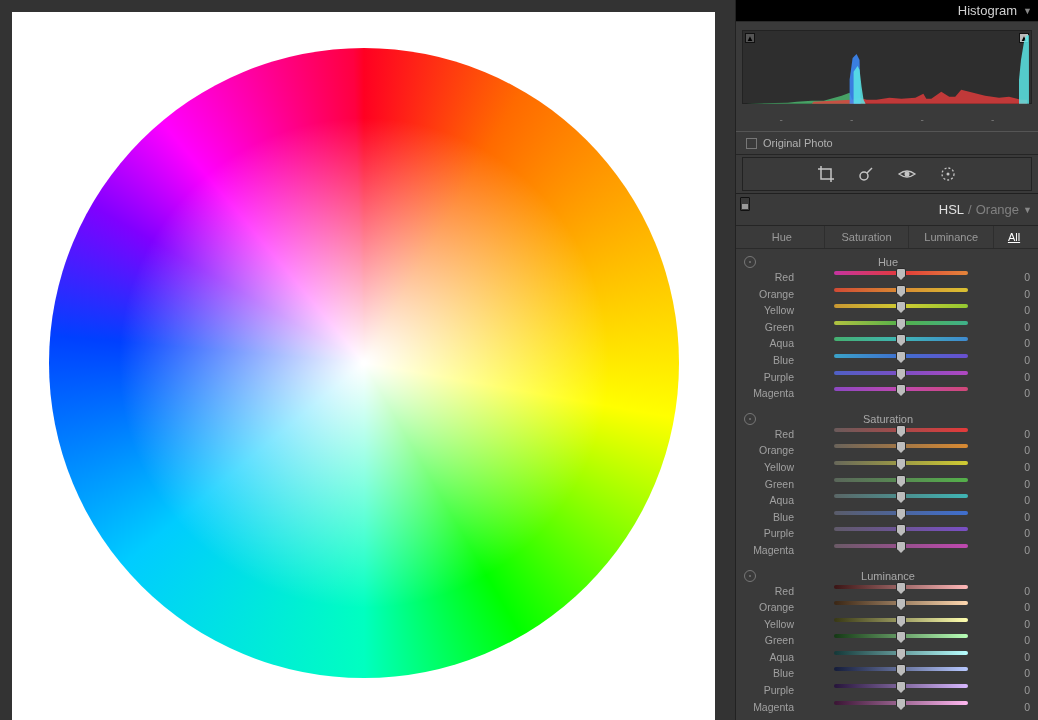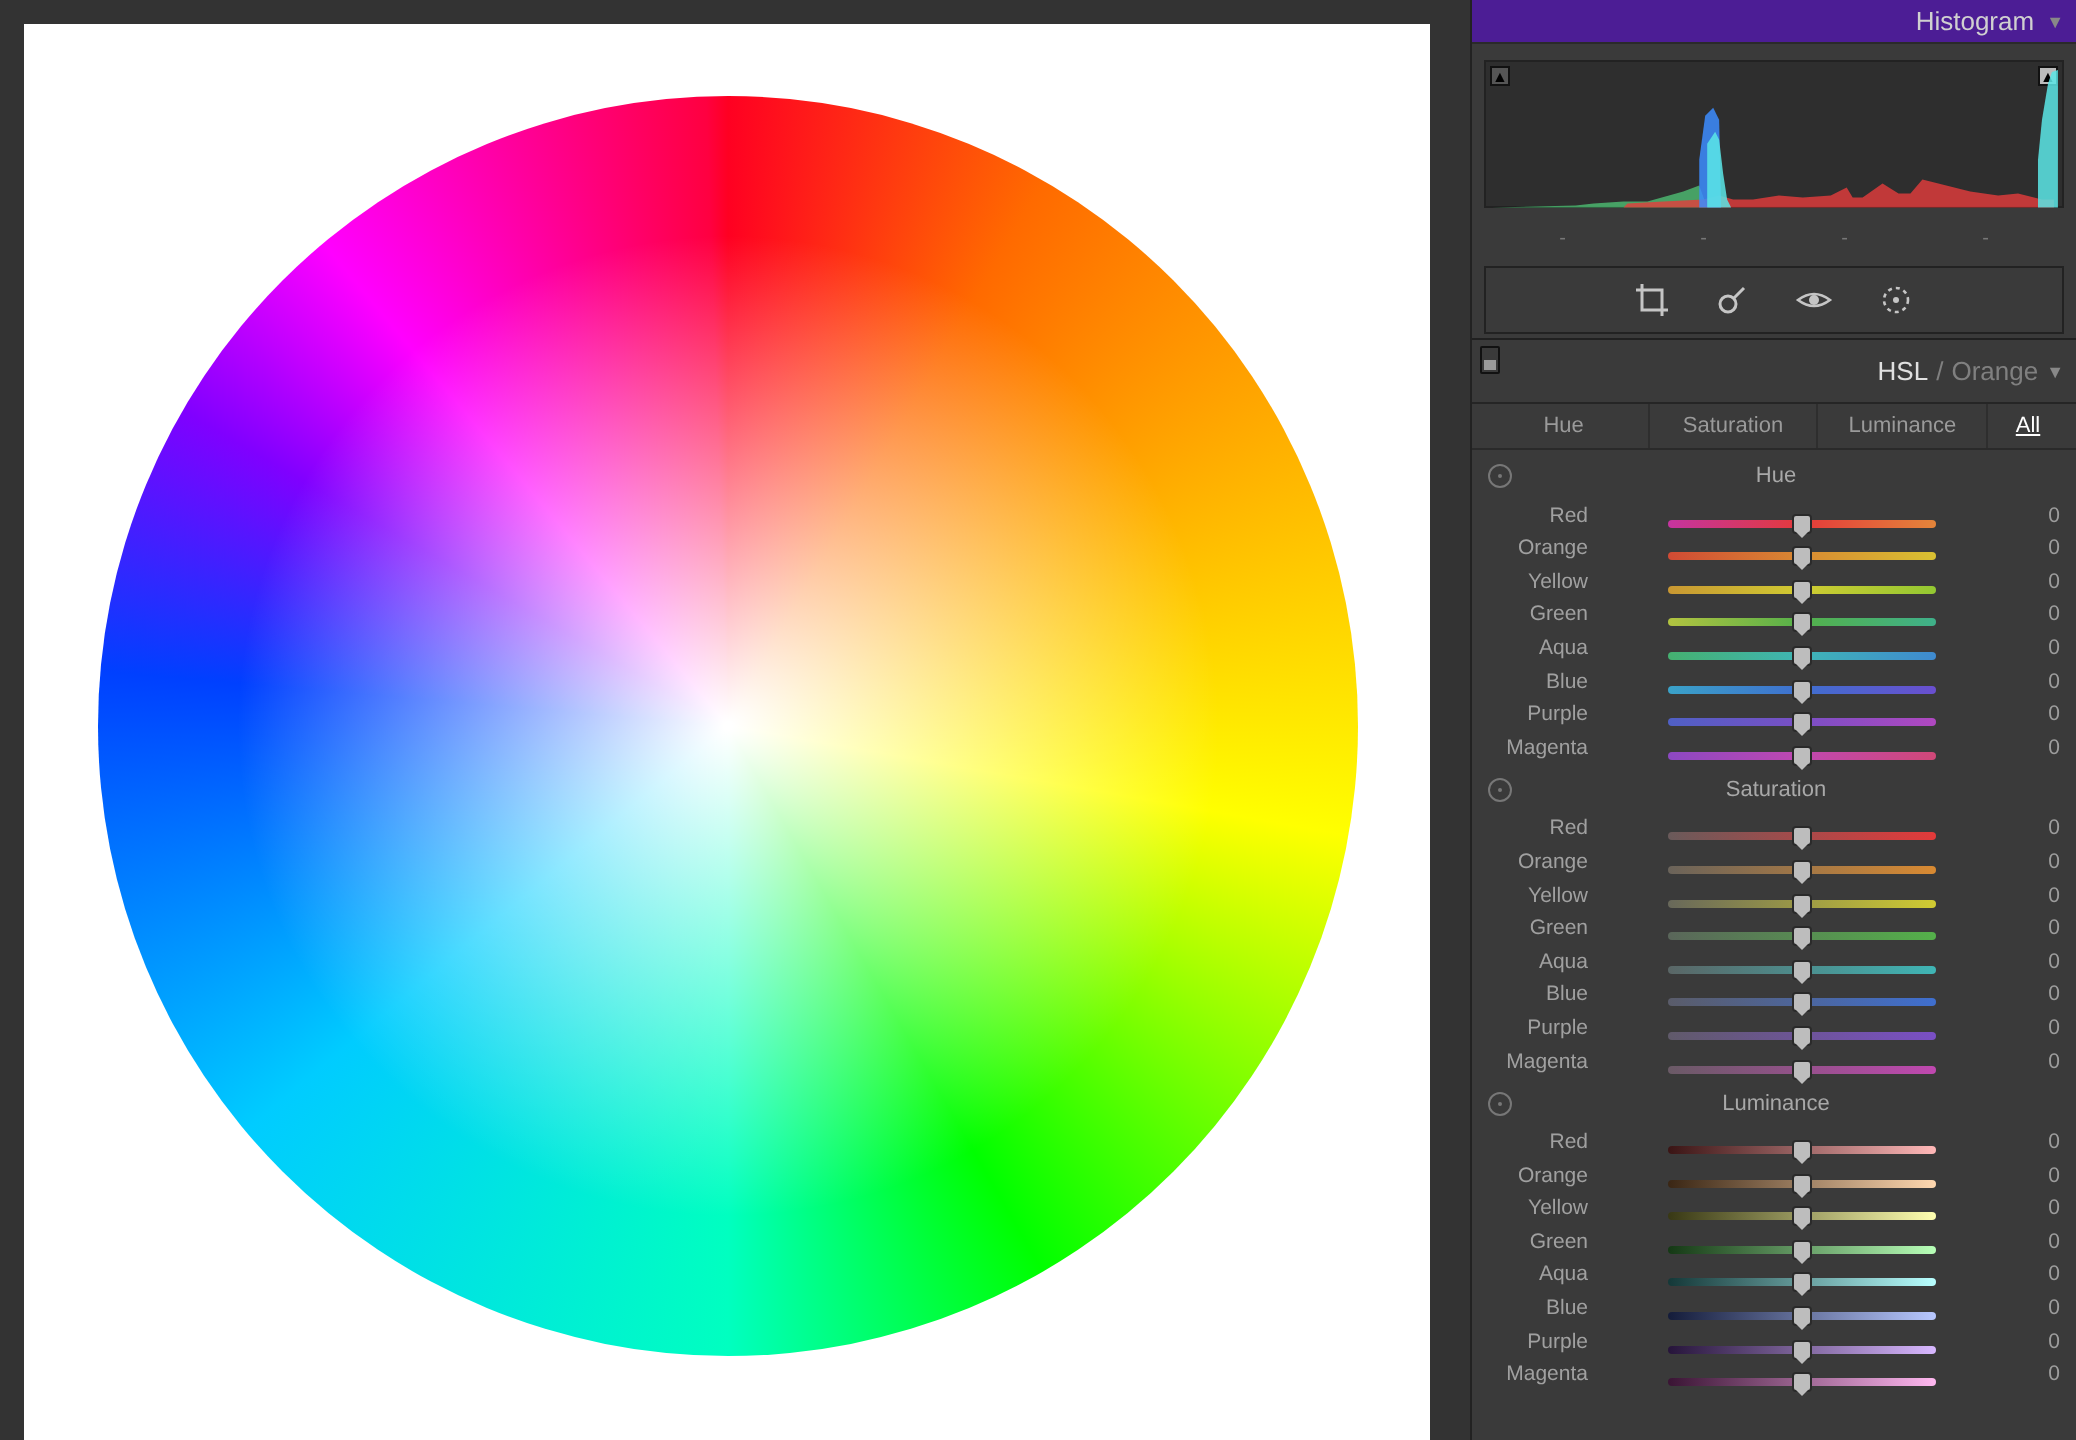--- a/index.html
+++ b/index.html
@@ -61,21 +61,21 @@
   height: 720px;
   overflow: hidden;
 }
 
 .panel-header {
   height: 22px;
   display: flex;
   align-items: center;
   justify-content: flex-end;
   padding: 0 6px;
-  background: #4c1d95;
+  background: #000000;
   border-bottom: 1px solid #2a2a2a;
   gap: 6px;
 }
 .panel-header .title { font-size: 13px; color: #d0d0d0; }
 .panel-header .tri { color: #888; font-size: 9px; }
 
 .histo-frame {
   margin: 8px 6px 6px 6px;
   border: 1px solid #222;
   background: #2e2e2e;
@@ -187,21 +187,21 @@
   width:12px; height:12px;
   border:1px solid #777;
   border-radius:50%;
   position:relative;
 }
 .tat::after { content:''; position:absolute; width:2px; height:2px; background:#777; top:4px; left:4px; border-radius:50%; }
 .section-title { flex:1; text-align:center; color:#a8a8a8; font-size:11px; padding-right:10px; }
 
 .slider-row {
   display:flex;
-  align-items:flex-end;
+  align-items:flex-start;
   padding: 0 8px;
   height: 16.6px;
   gap: 32px;
 }
 .slider-label {
   width: 56px;
   text-align:right;
   color: #a0a0a0;
   font-size: 10.5px;
   padding-right: 6px;
@@ -299,20 +299,24 @@
       </svg>
     </div>
 
     <div class="histo-values">
       <span>-</span>
       <span>-</span>
       <span>-</span>
       <span>-</span>
     </div>
 
+    <div class="orig-row">
+      <div class="orig-box"></div>
+      <span>Original Photo</span>
+    </div>
 
     <div class="tool-row">
       <span class="tool-icon">
         <svg width="18" height="18" viewBox="0 0 18 18">
             <path d="M4 1 L4 14 L17 14 M1 4 L14 4 L14 17" stroke="#c5c5c5" stroke-width="1.5" fill="none"></path>
           </svg>
       </span>
       <span class="tool-icon">
         <svg width="18" height="18" viewBox="0 0 18 18">
             <circle cx="7" cy="11" r="4" stroke="#c5c5c5" stroke-width="1.5" fill="none"></circle>

